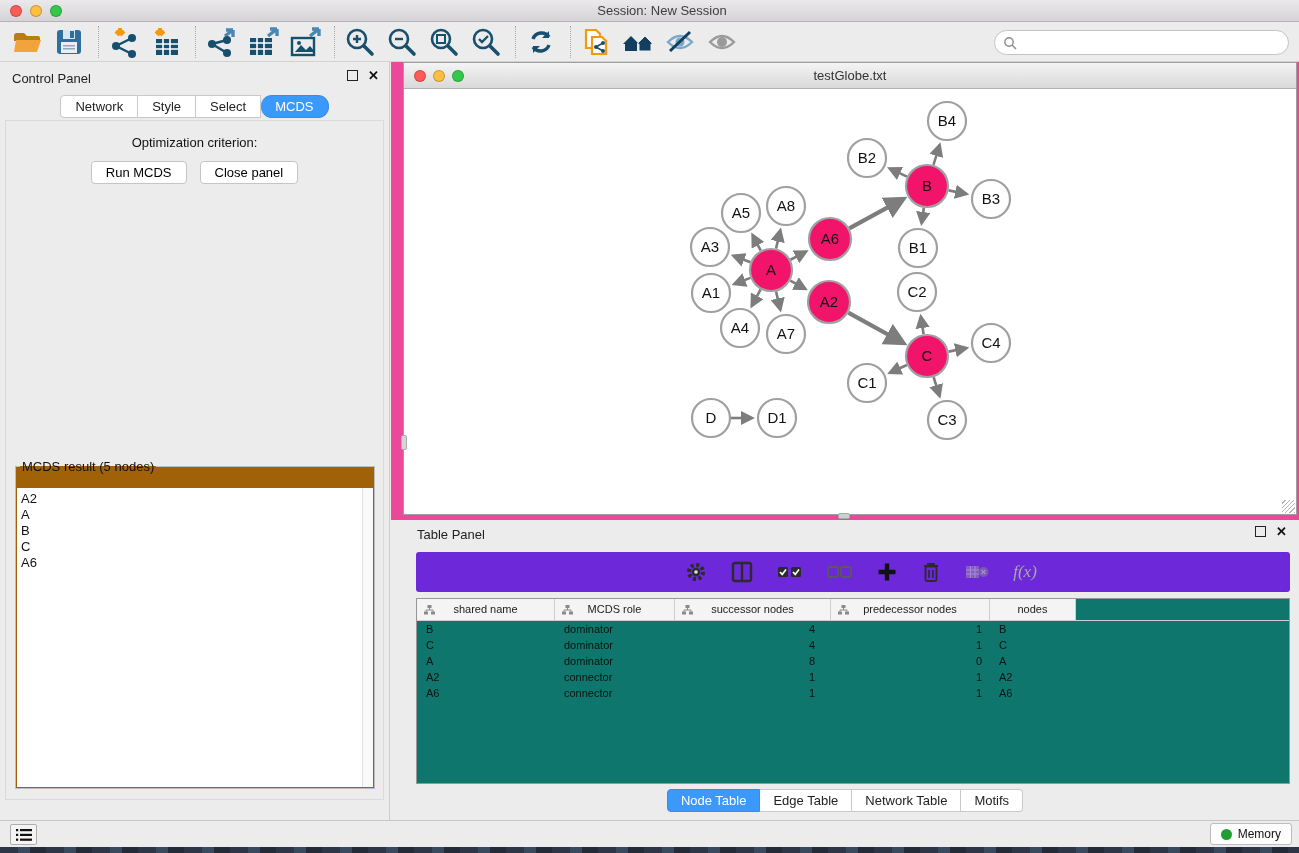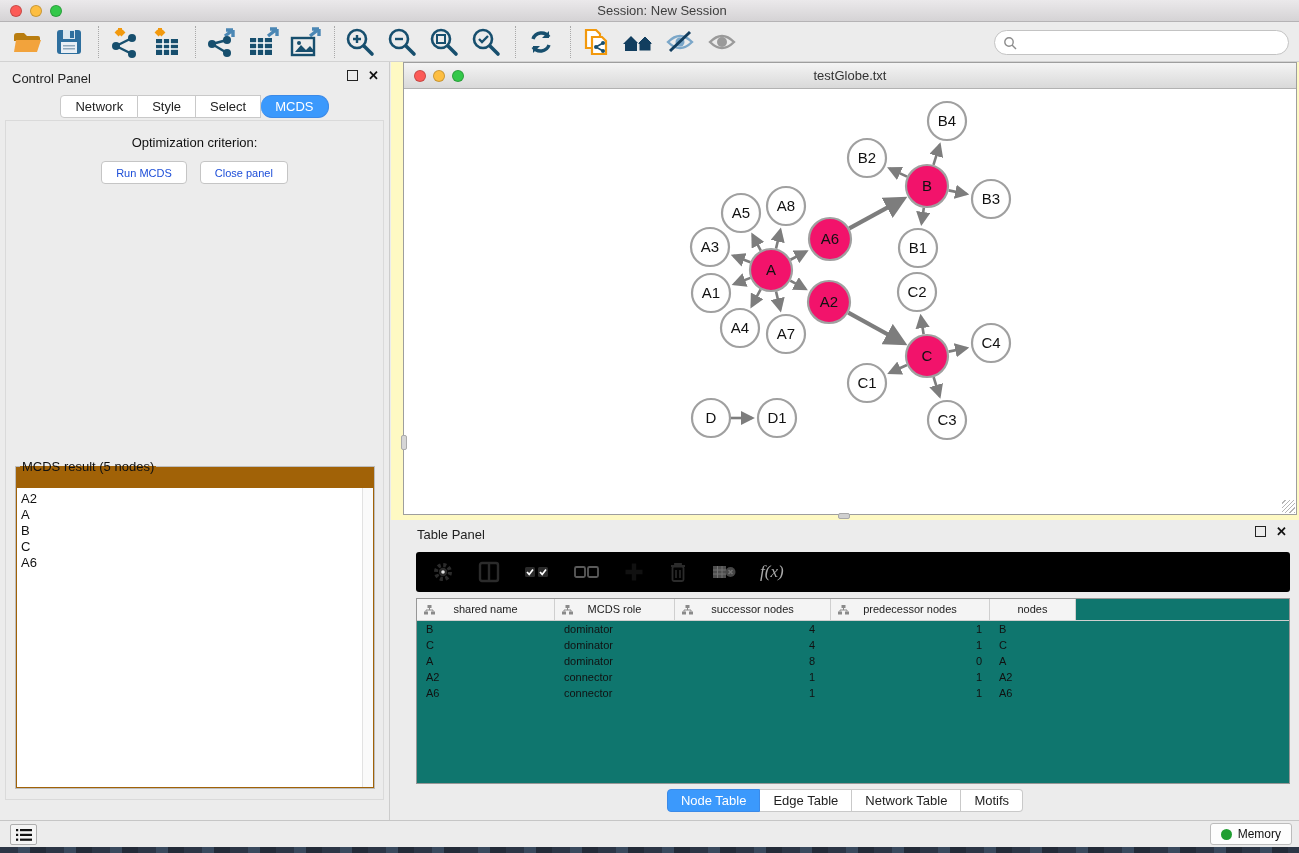--- a/index.html
+++ b/index.html
@@ -66,33 +66,33 @@
   .dd-stepper {
     position:absolute; right:0; top:-1px; width:20px; height:24px;
     background:linear-gradient(#6fb1fc,#2d7bf6); border-radius:0 4px 4px 0;
     display:flex; flex-direction:column; align-items:center; justify-content:center; gap:2px;
   }
   .chev-up { width:0;height:0;border-left:3.5px solid transparent;border-right:3.5px solid transparent;border-bottom:4.5px solid #fff; }
   .chev-down { width:0;height:0;border-left:3.5px solid transparent;border-right:3.5px solid transparent;border-top:4.5px solid #fff; }
   .btn-row { display:flex; justify-content:center; gap:13px; margin-top:11px; }
   .mac-btn {
     background:#fff; border:1px solid #c5c5c5; border-radius:4px;
-    font-size:11px; padding:3px 14px; height:23px; color:#1d4ed8;
+    font-size:13px; padding:3px 14px; height:23px; color:#000000;
     font-family:"Liberation Sans",sans-serif;
   }
   .mcds-fieldset {
     position:absolute; left:9px; right:8px; top:338px; bottom:10px;
     border:1px solid #bdbdbd; background:#a16207; padding:0;
   }
   .mcds-fieldset legend { font-size:13px; color:#111; margin-left:4px; padding:0 2px; background:transparent; }
   .mcds-list { position:absolute; left:1px; right:12px; top:14px; bottom:1px; background:#fff; overflow:hidden; padding:3px 0 0 4px; }
   .mcds-item { font-size:13px; line-height:16px; color:#111; }
   .mcds-scroll { position:absolute; right:1px; top:14px; bottom:1px; width:11px; background:#fafafa; border-left:1px solid #e2e2e2; }
   
-  .network-area { position:absolute; left:391px; top:62px; width:908px; height:458px; background:#fef9c3; }
+  .network-area { position:absolute; left:391px; top:62px; width:908px; height:458px; background:#ec4899; }
   .net-window {
     position:absolute; left:12px; top:0; width:894px; height:453px;
     background:#fff; border:1px solid #9e9e9e;
   }
   .net-titlebar {
     position:relative; height:26px; background:linear-gradient(#f4f4f4,#d9d9d9);
     border-bottom:1px solid #b2b2b2; text-align:center; font-size:13px; color:#333; line-height:26px;
   }
   .net-lights { position:absolute; left:10px; top:7px; display:flex; gap:7px; }
   .net-canvas { position:absolute; left:0; top:26px; right:0; bottom:0; background:#fff; }
@@ -103,21 +103,21 @@
     background:repeating-linear-gradient(135deg,#fff 0 2px,#b5b5b5 2px 3px);
   }
   .edge-handle { position:absolute; left:-3px; top:372px; width:6px; height:15px; background:#d6d6d6; border:1px solid #ababab; border-radius:2px; }
   .divider-handle { position:absolute; left:447px; top:451px; width:12px; height:6px; background:#cfcfcf; border:1px solid #a8a8a8; border-radius:2px; }
   
   .table-panel { position:absolute; left:391px; top:520px; width:908px; height:300px; background:#ececec; }
   .tp-title { position:absolute; left:26px; top:7px; font-size:13px; color:#222; }
   .tp-btns { position:absolute; right:12px; top:6px; display:flex; gap:10px; align-items:center; }
   .tp-toolbar {
     position:absolute; left:25px; right:9px; top:32px; height:40px;
-    background:#000000; border-radius:3px; display:flex; align-items:center; padding-left:16px; gap:24px;
+    background:#6d28d9; border-radius:3px; display:flex; align-items:center; padding-left:16px; gap:24px;justify-content:center;
   }
   .tp-icon { display:flex; align-items:center; justify-content:center; height:28px; }
   .fx-label { font-family:"Liberation Serif",serif; font-style:italic; font-size:17px; color:#a9a9a9; }
   .table-box {
     position:absolute; left:25px; right:9px; top:78px; bottom:36px;
     background:#0f766e; border:1px solid #979797; overflow:hidden;
   }
   .thead { display:flex; height:22px; border-bottom:1px solid #cfcfcf; }
   .thcell {
     position:relative; background:#f4f4f4; border-right:1px solid #cfcfcf;

